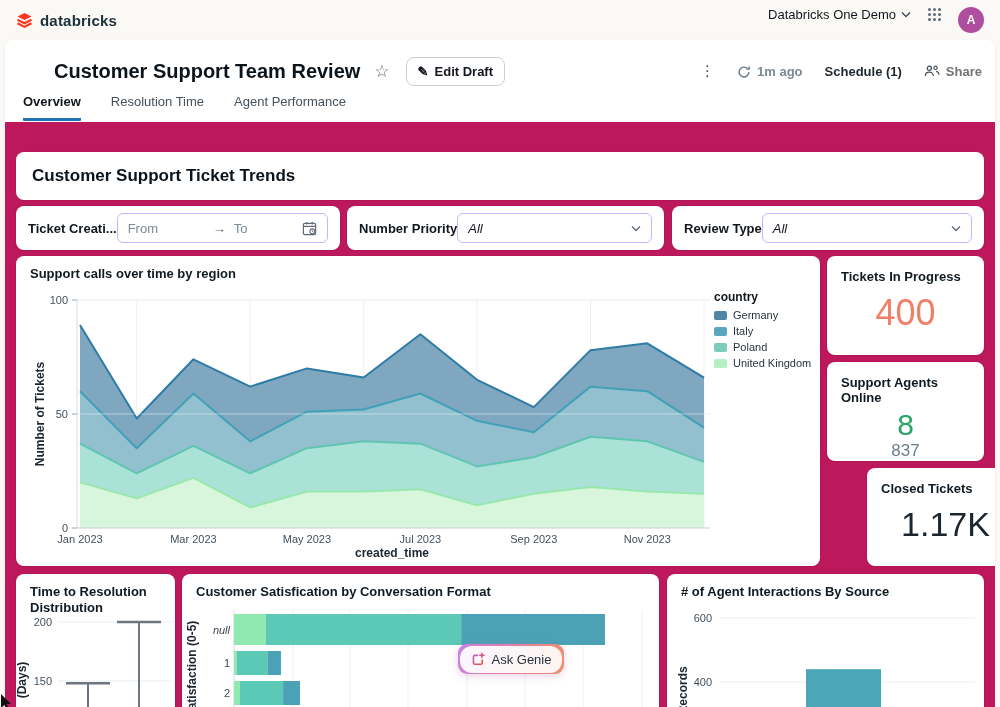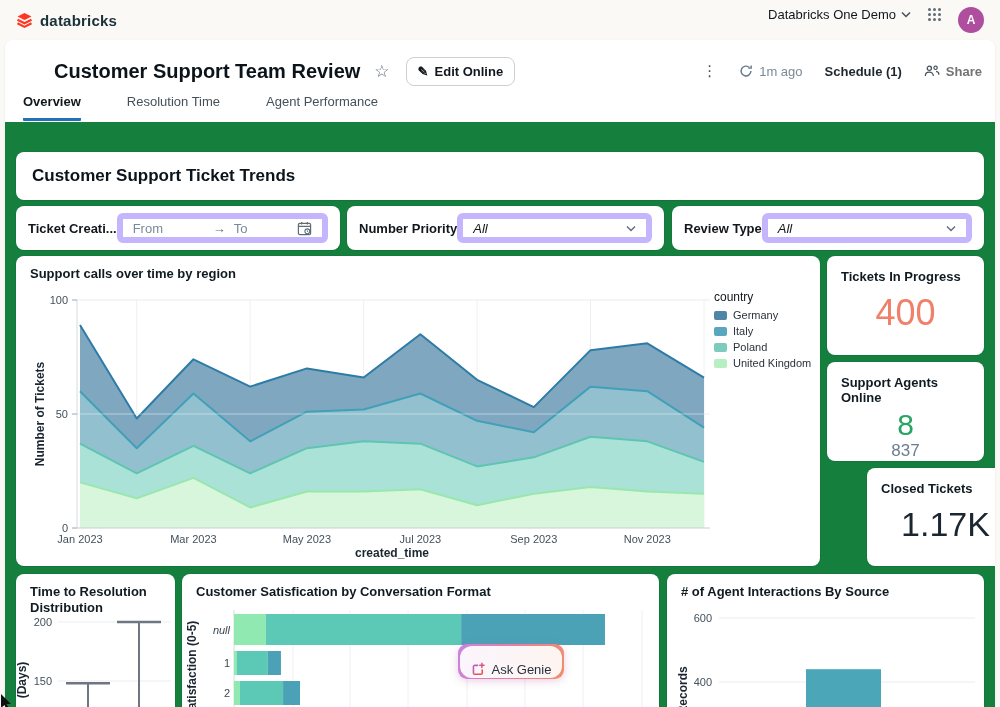--- a/index.html
+++ b/index.html
@@ -23,63 +23,63 @@
            border-radius:8px 8px 0 0;box-shadow:0 1px 3px rgba(0,0,0,.07);overflow:hidden;}
   .hdr-row{position:absolute;top:15px;left:13px;right:13px;height:32px;display:flex;align-items:center;margin-left:36px;}
   .page-title{font-size:20px;font-weight:700;margin:0;color:#0B141B;}
   .star-btn{margin-left:14px;font-size:17px;color:#5F6B76;cursor:pointer;line-height:1;}
   .edit-btn{margin-left:16px;display:flex;align-items:center;gap:6px;border:1px solid #C9D0D6;
             border-radius:8px;height:29px;padding:0 11px;font-size:13px;font-weight:600;color:#11171C;
             background:#fff;cursor:pointer;}
   .hdr-spacer{flex:1;}
   .hdr-actions{display:flex;align-items:center;gap:22px;}
   .kebab{font-size:15px;color:#44505A;cursor:pointer;letter-spacing:0;}
-  .refresh{display:flex;align-items:flex-start;gap:6px;color:#7A8A99;font-size:13px;cursor:pointer;}
+  .refresh{display:flex;align-items:flex-end;gap:6px;color:#7A8A99;font-size:13px;cursor:pointer;font-weight:bold;}
   .schedule{font-size:13px;font-weight:600;color:#1F272D;cursor:pointer;}
   .share{display:flex;align-items:center;gap:6px;font-size:13px;font-weight:600;color:#737373;cursor:pointer;}
 
-  .tabs{position:absolute;top:54px;left:18px;display:flex;gap:46px;}
+  .tabs{position:absolute;top:54px;left:18px;display:flex;gap:30px;}
   .tab{font-size:13px;color:#44505A;padding-bottom:9px;cursor:pointer;border-bottom:3px solid transparent;}
   .tab.active{font-weight:700;color:#11171C;border-bottom:3px solid #2272B4;border-radius:1px;}
 
   
-  .canvas{position:absolute;top:82px;left:0;right:0;bottom:0;background:#15803d;overflow:hidden;}
+  .canvas{position:absolute;top:82px;left:0;right:0;bottom:0;background:#be185d;overflow:hidden;}
   .panel{position:absolute;background:#fff;border-radius:8px;
          box-shadow:0 0 0 1px rgba(16,24,32,.05),0 1px 2px rgba(16,24,32,.05);}
   .section-title{font-size:17px;font-weight:700;margin:0;padding:14px 16px;color:#0B141B;}
   .chart-title{position:absolute;left:14px;top:10px;font-size:13px;font-weight:700;color:#0F1A21;margin:0;
                line-height:1.25;padding-right:10px;}
 
   
   .filter-card{display:flex;align-items:center;padding:0 12px;gap:0;}
   .filter-label{font-size:13px;font-weight:700;white-space:nowrap;color:#11171C;}
-  .filter-input{flex:1;height:30px;border:6px solid #c4b5fd;border-radius:6px;background:#fff;
+  .filter-input{flex:1;height:30px;border:1px solid #c4b5fd;border-radius:6px;background:#fff;
                 display:flex;align-items:center;padding:0 10px;font-size:13px;gap:8px;cursor:pointer;}
   .ph{color:#7A8A99;}
   .arrow-sep{color:#5F6B76;}
   .grow{flex:1;}
   .all-val{font-style:italic;color:#11171C;}
 
   
   .counter-title{font-size:13px;font-weight:700;padding:13px 14px 0 14px;color:#0F1A21;}
   .counter-value{text-align:center;font-weight:400;}
   .counter-secondary{text-align:center;font-size:17px;margin-top:1px;}
 
   
   .legend{position:absolute;right:4px;top:34px;width:102px;}
-  .lg-title{font-weight:400;font-size:12px;color:#11171C;margin-bottom:5px;}
+  .lg-title{font-weight:700;font-size:12px;color:#11171C;margin-bottom:5px;}
   .lg-item{display:flex;align-items:center;gap:6px;font-size:11px;color:#2A333B;margin:4px 0;}
   .lg-swatch{width:13px;height:9px;border-radius:2px;display:inline-block;flex:none;}
 
   
   .genie{position:absolute;left:276px;top:70px;padding:1.5px;border-radius:9px;cursor:pointer;
          background:linear-gradient(100deg,#C983DF 0%,#E87E9F 55%,#EE8E6B 100%);
          box-shadow:0 2px 8px rgba(180,90,160,.28);}
   .genie-inner{background:linear-gradient(100deg,#FBF5FD,#FEF5F0);border-radius:12px;height:27px;
-         display:flex;align-items:flex-start;gap:6px;padding:16px 11px;font-size:13px;color:#26323C;font-weight:500;}
+         display:flex;align-items:center;gap:6px;padding:5px 11px;font-size:13px;color:#26323C;font-weight:500;}
 
   .cursor{position:absolute;left:0;top:694px;}
 </style>
 </head>
 <body>
 
 <div id="app">
 
   <div class="topbar">
     <div class="brand">
@@ -114,21 +114,21 @@
     </div>
   </div>
 
   <div class="content">
 
     <div class="hdr-row">
       <h1 class="page-title">Customer Support Team Review</h1>
       <span class="star-btn">☆</span>
       <button class="edit-btn">
         <span style="font-size:13px;">✎</span>
-        <span>Edit Online</span>
+        <span>Edit Draft</span>
       </button>
       <div class="hdr-spacer"></div>
       <div class="hdr-actions">
         <span class="kebab">⋮</span>
         <span class="refresh">
           <svg width="14" height="14" viewBox="0 0 16 16">
             <path d="M13.6 8a5.6 5.6 0 1 1-1.7-4" fill="none" stroke="#62788A" stroke-width="1.6"></path>
             <path d="M13.9 1.6v3.1h-3.1" fill="none" stroke="#62788A" stroke-width="1.6"></path>
           </svg>
           <span>1m ago</span>

